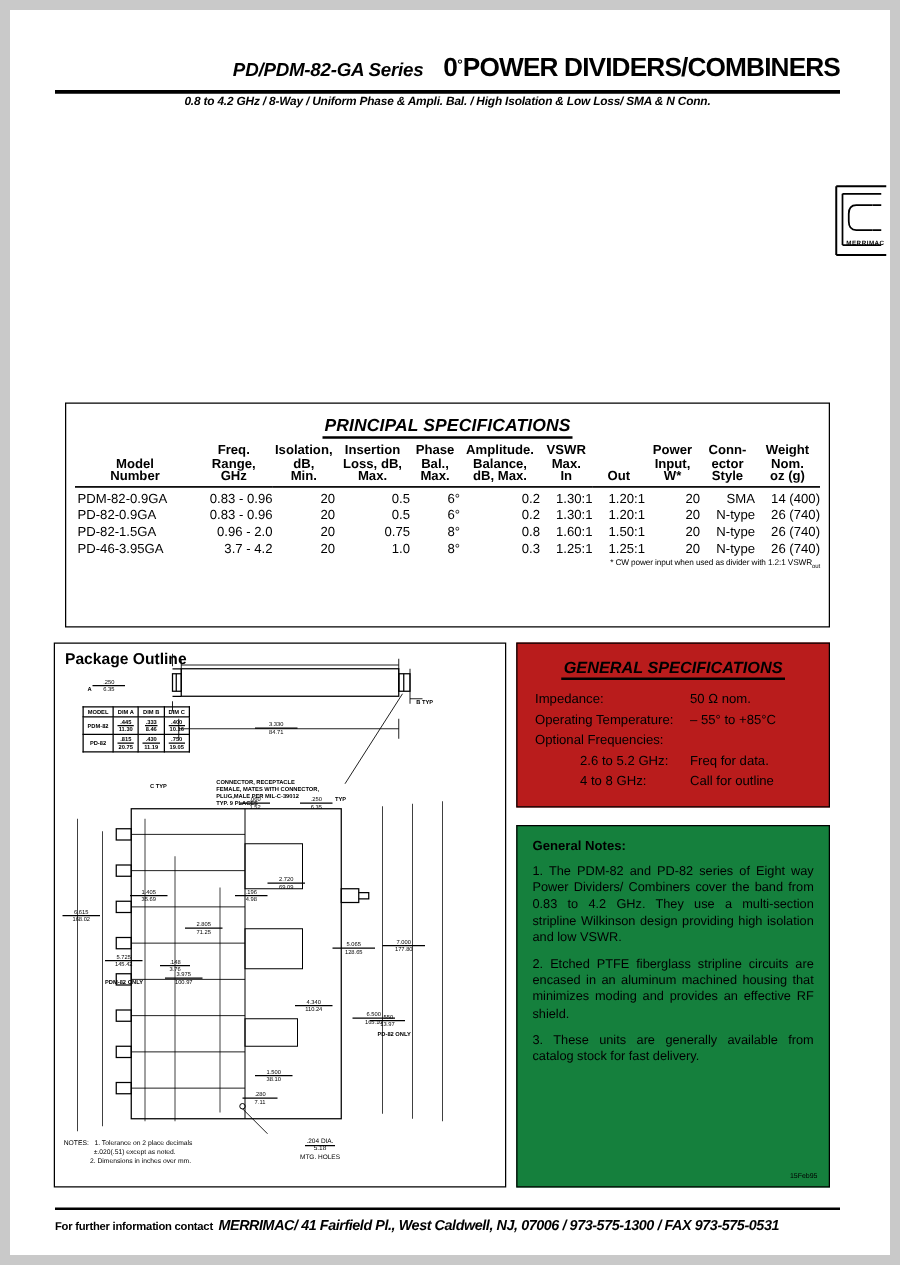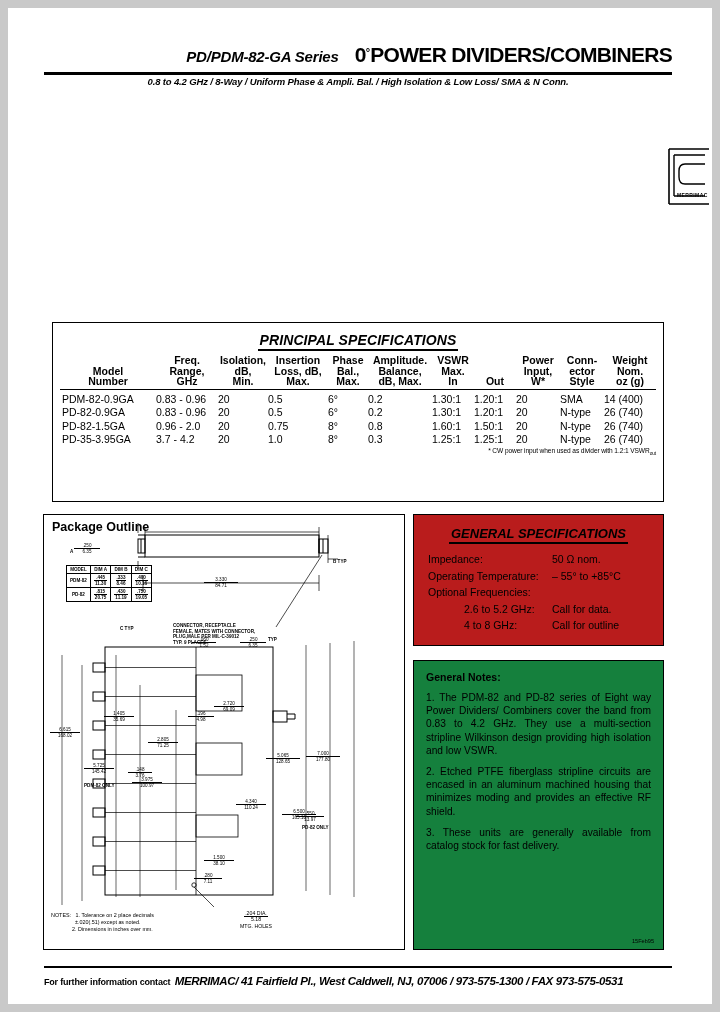--- a/index.html
+++ b/index.html
@@ -82,21 +82,21 @@
     vertical-align:bottom;
     padding:0 0 1px 0;
     line-height:10.5px;
     text-align:center;
     white-space:pre-line;
   }
   table.spec thead tr.hdrrow th{border-bottom:1.6px solid #000;padding-bottom:2px;}
   table.spec td{
     padding:0.6px 0;
     line-height:12.4px;
-    text-align:left;
+    text-align:right;
     white-space:nowrap;
   }
   table.spec td.model{text-align:left;padding-left:2px;}
   table.spec tbody tr:first-child td{padding-top:3px;}
   .footnote{
     text-align:right;
     font-size:6.6px;
     margin:1px 7px 0 0;
     letter-spacing:-0.1px;
   }
@@ -280,21 +280,21 @@
           <td>0.75</td>
           <td>8°</td>
           <td>0.8</td>
           <td>1.60:1</td>
           <td>1.50:1</td>
           <td>20</td>
           <td>N-type</td>
           <td>26 (740)</td>
         </tr>
         <tr>
-          <td class="model">PD-35-3.95GA</td>
+          <td class="model">PD-46-3.95GA</td>
           <td>3.7 - 4.2</td>
           <td>20</td>
           <td>1.0</td>
           <td>8°</td>
           <td>0.3</td>
           <td>1.25:1</td>
           <td>1.25:1</td>
           <td>20</td>
           <td>N-type</td>
           <td>26 (740)</td>
@@ -499,21 +499,21 @@
       <div class="gs-row">
         <div class="gs-k">Operating Temperature:</div>
         <div class="gs-v">– 55° to +85°C</div>
       </div>
       <div class="gs-row">
         <div class="gs-k">Optional Frequencies:</div>
         <div class="gs-v"></div>
       </div>
       <div class="gs-row">
         <div class="gs-k ind">2.6 to 5.2 GHz:</div>
-        <div class="gs-v">Call for data.</div>
+        <div class="gs-v">Freq for data.</div>
       </div>
       <div class="gs-row">
         <div class="gs-k ind">4 to 8 GHz:</div>
         <div class="gs-v">Call for outline</div>
       </div>
     </div>
   </div>
 
   <div class="gennotes">
     <div class="gn-title">General Notes:</div>

